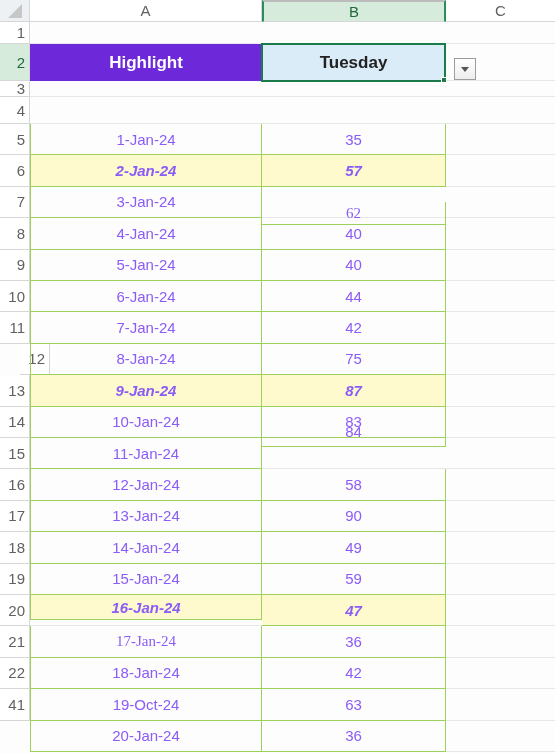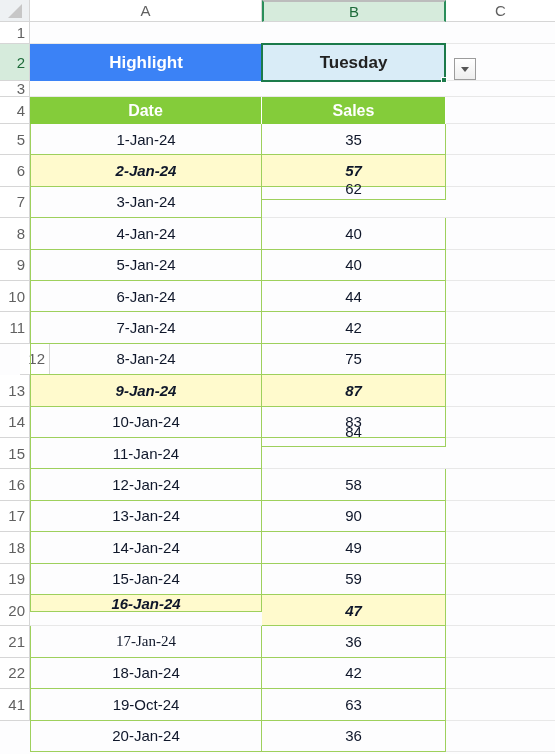--- a/index.html
+++ b/index.html
@@ -71,21 +71,21 @@
   
   .cA { left: 30px; width: 232px; }
   .cB { left: 262px; width: 184px; }
   .cC { left: 446px; width: 109px; }
 
   
 
   
   .highlight-cell {
     position: absolute;
-    background: #3b82f6;
+    background: #6d28d9;
     color: #fff;
     font-weight: 700;
     font-size: 17px;
     display: flex;
     align-items: center;
     justify-content: center;
   }
   .active-cell-wrap {
     position: absolute;
     border: 2px solid #1b7a4a;
@@ -134,21 +134,21 @@
     justify-content: center;
     border-right: 1px solid #fff;
   }
   
   .tbl-cell {
     position: absolute;
     display: flex;
     align-items: center;
     justify-content: center;
     font-size: 15px;
-    color: #0f172a;
+    color: #8b5cf6;
     border-bottom: 1px solid #9ed05c;
     border-right: 1px solid #9ed05c;
   }
   .tbl-cell.first { border-left: 1px solid #9ed05c; }
   .tbl-row-highlight .tbl-cell {
     background: #fffacd;
     font-weight: 700;
     font-style: italic;
   }
 </style>
@@ -269,35 +269,33 @@
 
   <div class="active-cell-wrap cB" id="b2" style="top: 43px; height: 39px; left: 261px; width: 185px;">
     <span>Tuesday</span>
     <div class="fill-handle"></div>
   </div>
 
   <div class="dropdown-btn" id="ddbtn" style="top: 58px; left: 454px;">
     <div class="tri"></div>
   </div>
 
-  <div class="tbl-head cA" id="hDate" style="top: 97px; height: 27px;">Date</div>
-  <div class="tbl-head cB" id="hSales" style="top: 97px; height: 27px;">Sales</div>
 
   <div id="tbody">
       <div>
         <div class="tbl-cell first cA" style="top: 124px; height: 31.4px;">1-Jan-24</div>
         <div class="tbl-cell cB" style="top: 124px; height: 31.4px;">35</div>
       </div>
       <div class="tbl-row-highlight">
         <div class="tbl-cell first cA" style="top: 155.4px; height: 31.4px;">2-Jan-24</div>
         <div class="tbl-cell cB" style="top: 155.4px; height: 31.4px;">57</div>
       </div>
       <div>
         <div class="tbl-cell first cA" style="top: 186.8px; height: 31.4px;">3-Jan-24</div>
-        <div class="tbl-cell cB" style="top: 177px; height: 23px;">62</div>
+        <div class="tbl-cell cB" style="top: 202px; height: 23px; font-family: Liberation Serif, serif;">62</div>
       </div>
       <div>
         <div class="tbl-cell first cA" style="top: 218.2px; height: 31.4px;">4-Jan-24</div>
         <div class="tbl-cell cB" style="top: 218.2px; height: 31.4px;">40</div>
       </div>
       <div>
         <div class="tbl-cell first cA" style="top: 249.6px; height: 31.4px;">5-Jan-24</div>
         <div class="tbl-cell cB" style="top: 249.6px; height: 31.4px;">40</div>
       </div>
       <div>
@@ -334,21 +332,21 @@
       </div>
       <div>
         <div class="tbl-cell first cA" style="top: 532.2px; height: 31.4px; text-align: right;">14-Jan-24</div>
         <div class="tbl-cell cB" style="top: 532.2px; height: 31.4px;">49</div>
       </div>
       <div>
         <div class="tbl-cell first cA" style="top: 563.6px; height: 31.4px;">15-Jan-24</div>
         <div class="tbl-cell cB" style="top: 563.6px; height: 31.4px;">59</div>
       </div>
       <div class="tbl-row-highlight">
-        <div class="tbl-cell first cA" style="top: 595px; height: 17px;">16-Jan-24</div>
+        <div class="tbl-cell first cA" style="top: 595px; height: 25px;">16-Jan-24</div>
         <div class="tbl-cell cB" style="top: 595px; height: 31.4px;">47</div>
       </div>
       <div>
         <div class="tbl-cell first cA" style="top: 626.4px; height: 31.4px; font-family: Liberation Serif, serif;">17-Jan-24</div>
         <div class="tbl-cell cB" style="top: 626.4px; height: 31.4px;">36</div>
       </div>
       <div>
         <div class="tbl-cell first cA" style="top: 657.8px; height: 31.4px;">18-Jan-24</div>
         <div class="tbl-cell cB" style="top: 657.8px; height: 31.4px;">42</div>
       </div>

